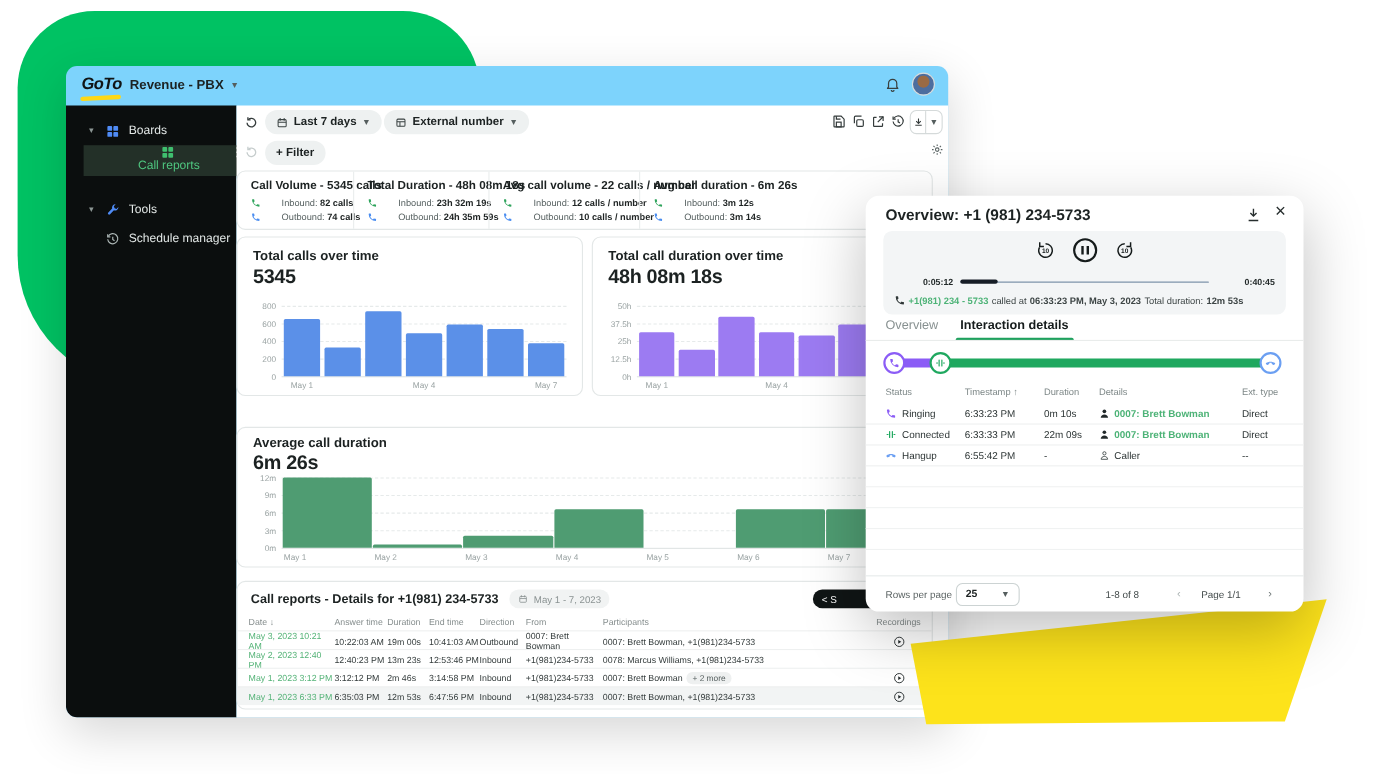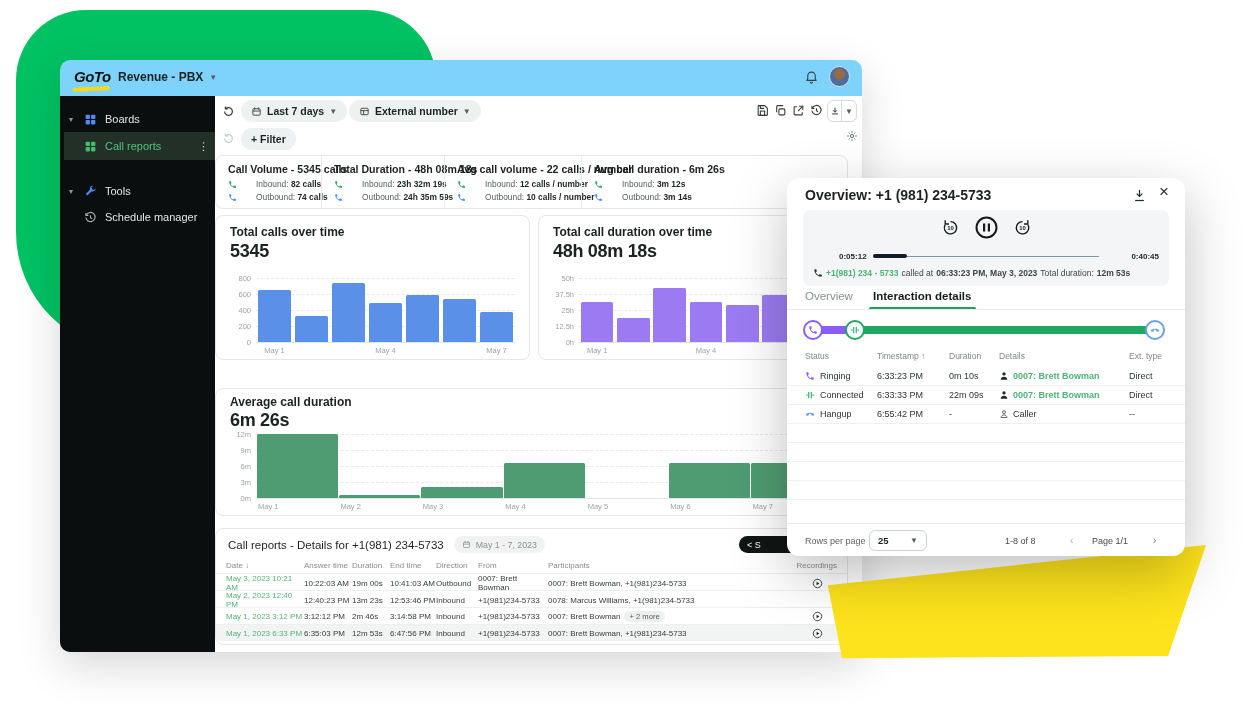--- a/index.html
+++ b/index.html
@@ -28,25 +28,25 @@
   .chev { font-size:8px; color:#555e5e; }
   .topbar-right { position:absolute; right:12px; top:6px; display:flex; align-items:center; gap:10px; }
   .bell { width:15px; height:15px; color:#39403f; }
   .avatar { width:21px; height:21px; border-radius:50%;
             background:radial-gradient(circle at 50% 38%, #9a6a45 0 34%, #4d6d9e 38% 72%, #20345c 100%);
             border:1px solid #d8dcdc; }
 
   
   .sidebar { position:absolute; left:0; top:36px; width:155px; height:556px;
              background:#0b0e0e; border-radius:0 0 0 10px; }
-  .side-item { position:absolute; left:4px; width:155px; height:26px; display:flex;
+  .side-item { position:absolute; left:16px; width:155px; height:26px; display:flex;
                align-items:center; font-size:11px; color:#e2e7e6; cursor:pointer; }
   .side-item .caret { width:14px; text-align:center; font-size:7px; color:#8d9795; }
   .side-item .s-icon { width:13px; height:13px; margin:0 8px 0 6px; }
-  .side-item.selected { background:#233028; color:#4ec57f; height:28px; }
+  .side-item.selected { background:#233028; color:#4ec57f; height:28px;flex-direction:column; }
   .kebab { position:absolute; right:10px; color:#cfd6d4; font-size:11px; }
 
   
   .content { position:absolute; left:155px; top:36px; width:647px; height:556px; background:#fff; border-radius:0 0 10px 0; }
   .icon-btn { position:absolute; width:13px; height:13px; color:#343b3b; cursor:pointer; }
   .chip { position:absolute; height:22px; background:#eef1f1; border-radius:11px;
           display:flex; align-items:center; gap:5px; padding:0 10px; font-size:10.5px;
           font-weight:600; color:#20262
 6; cursor:pointer; }
   .chip .c-ic { width:11px; height:11px; color:#3a4242; }
@@ -76,21 +76,21 @@
   .chart3 .plot { top:45px; }
   .gridline { position:absolute; left:0; right:0; border-top:1px dashed #e6eaea; }
   .gridline.base { border-top:1px solid #dfe4e4; }
   .ytick { position:absolute; left:-38px; width:33px; text-align:right; font-size:7.5px; color:#9aa3a3; }
   .bar { position:absolute; bottom:0; border-radius:1.5px 1.5px 0 0; }
   .xlab { position:absolute; top:calc(100% + 4px); font-size:7.5px; color:#9aa3a3; white-space:nowrap; }
 
   
   .mt-card { left:0; top:432px; width:633px; height:117px; }
   .mt-head { position:absolute; left:12px; top:7px; display:flex; align-items:center; gap:10px; }
-  .mt-title { font-size:11.5px; font-weight:400; white-space:nowrap; }
+  .mt-title { font-size:11.5px; font-weight:700; white-space:nowrap; }
   .mt-chip { height:17px; background:#f1f3f3; border-radius:9px; display:flex; align-items:center;
              gap:5px; padding:0 8px; font-size:8.8px; color:#8a9292; cursor:pointer; }
   .mt-chip .c-ic { width:9px; height:9px; }
   .mt-black-btn { position:absolute; left:523px; top:7px; width:70px; height:17px; background:#101515;
                   border-radius:9px; color:#fff; font-size:9px; display:flex; align-items:center;
                   padding-left:8px; gap:4px; overflow:hidden; cursor:pointer; }
   .m-grid { position:absolute; left:10px; right:10px; display:grid;
             grid-template-columns:78px 48px 38px 46px 42px 70px 190px 1fr; align-items:center; }
   .m-header { top:29px; height:14px; font-size:8px; color:#868e8e; }
   .m-header .right { text-align:right; }

